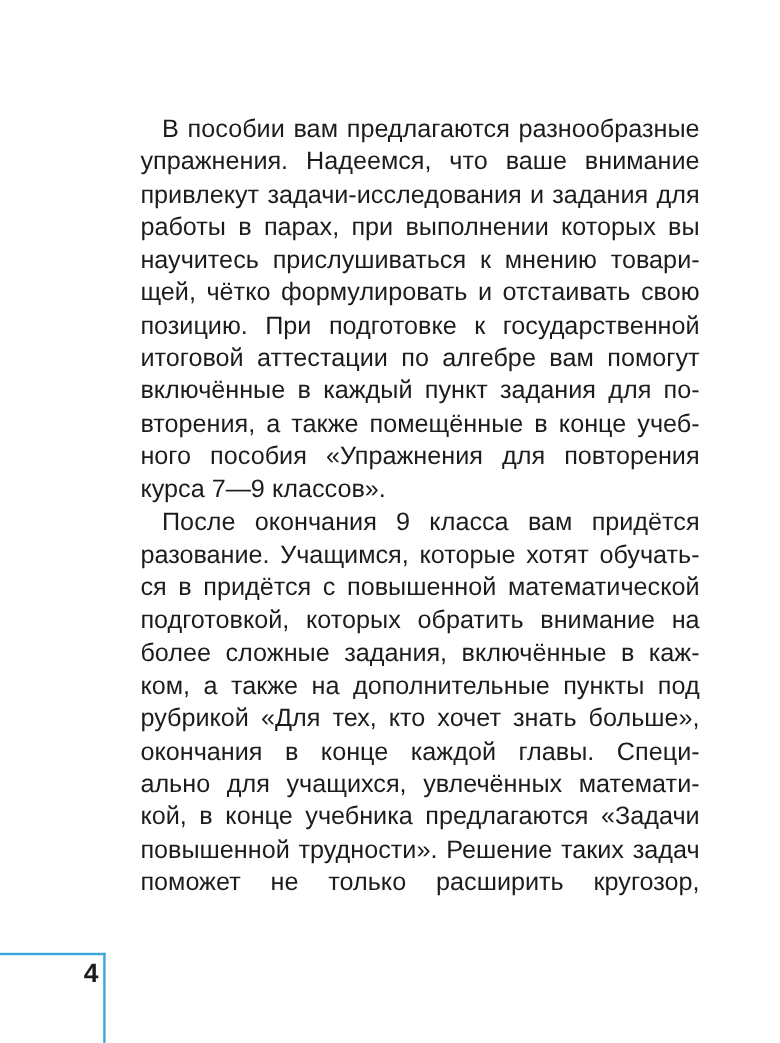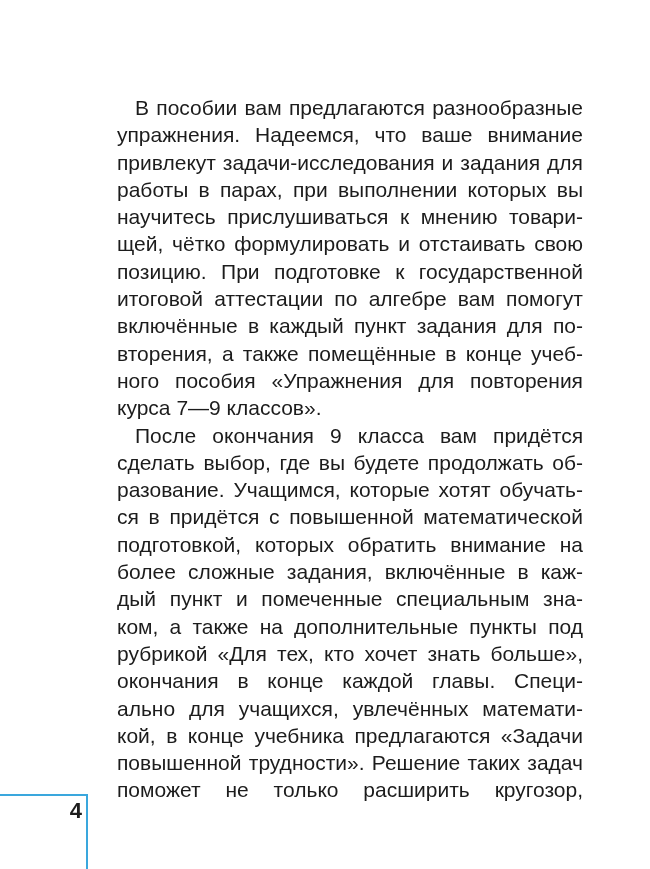--- a/index.html
+++ b/index.html
@@ -32,26 +32,24 @@
     <span class="line">щей, чётко формулировать и отстаивать свою</span>
     <span class="line">позицию. При подготовке к государственной</span>
     <span class="line">итоговой аттестации по алгебре вам помогут</span>
     <span class="line">включённые в каждый пункт задания для по-</span>
     <span class="line">вторения, а также помещённые в конце учеб-</span>
     <span class="line">ного пособия «Упражнения для повторения</span>
     <span class="line last">курса 7—9 классов».</span>
   </div>
   <div>
     <span class="line indent">После окончания 9 класса вам придётся</span>
-    <span class="line">сделать выбор, где вы будете продолжать об-</span>
     <span class="line">разование. Учащимся, которые хотят обучать-</span>
     <span class="line">ся в придётся с повышенной математической</span>
     <span class="line">подготовкой, которых обратить внимание на</span>
     <span class="line">более сложные задания, включённые в каж-</span>
-    <span class="line">дый пункт и помеченные специальным зна-</span>
     <span class="line">ком, а также на дополнительные пункты под</span>
     <span class="line">рубрикой «Для тех, кто хочет знать больше»,</span>
     <span class="line">окончания в конце каждой главы. Специ-</span>
     <span class="line">ально для учащихся, увлечённых математи-</span>
     <span class="line">кой, в конце учебника предлагаются «Задачи</span>
     <span class="line">повышенной трудности». Решение таких задач</span>
     <span class="line">поможет не только расширить кругозор,</span>
   </div>
 </div>
 

